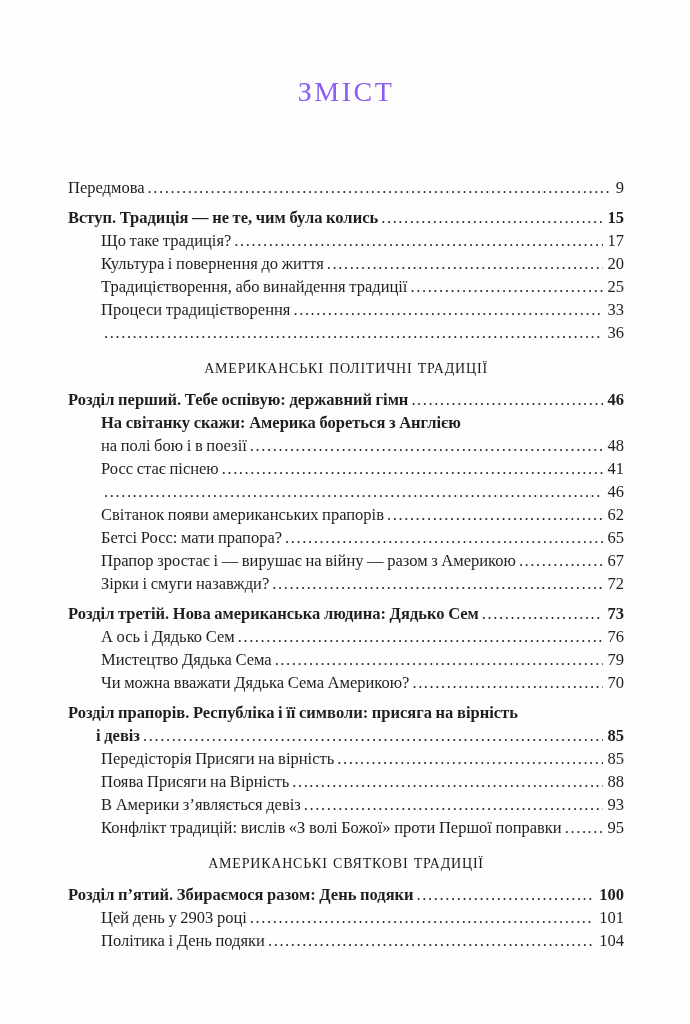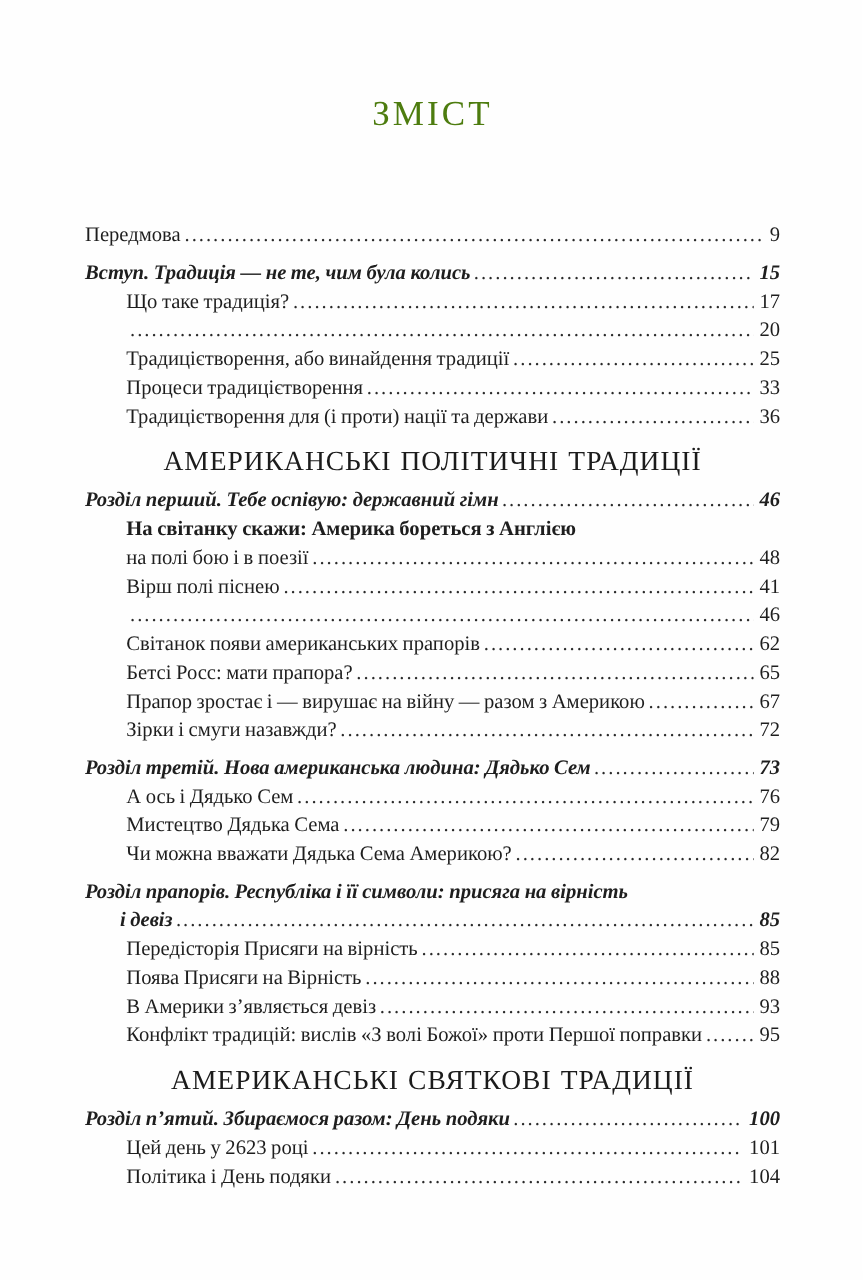--- a/index.html
+++ b/index.html
@@ -20,38 +20,38 @@
     box-sizing: border-box;
     padding: 0 66px 0 68px;
   }
   .doc-title {
     margin: 74px 0 0 0;
     text-align: center;
     font-size: 28px;
     font-weight: 400;
     letter-spacing: 2.5px;
     line-height: 36px;
-    color: #4d7c0f;
+    color: #8b5cf6;
   }
   .toc {
     margin-top: 66px;
   }
   .entry { margin: 0; }
   .entry-line, .pre-line {
     display: flex;
     align-items: flex-end;
     line-height: 23px;
     height: 23px;
     word-spacing: -0.5px;
     white-space: nowrap;
   }
   .pre-line { display: block; font-weight: bold; }
   .indent-1 .entry-line, .indent-1 .pre-line { padding-left: 33px; }
   .entry-line.cont { padding-left: 28px; }
-  .entry.bold { margin-top: 7px; font-style: italic; }
+  .entry.bold { margin-top: 7px; }
   .entry.bold .entry-text,
   .entry.bold .page-num,
   .entry.bold .pre-line { font-weight: 700; }
   .entry-text {
     flex: 0 0 auto;
     white-space: nowrap;
   }
   .leader {
     flex: 1 1 10px;
     min-width: 10px;
@@ -65,21 +65,21 @@
     letter-spacing: 1.6px;
     white-space: nowrap;
   }
   .page-num {
     flex: 0 0 auto;
     padding-left: 5px;
     text-align: right;
   }
   .section-heading {
     text-align: center;
-    font-size: 22px;
+    font-size: 14px;
     letter-spacing: 0.8px;
     line-height: 23px;
     margin-top: 13px;
     margin-bottom: 8px;
     word-spacing: 1px;
     color: #1b1b1b;
   }
 </style>
 </head>
 <body>
@@ -107,20 +107,21 @@
     <div class="pre-lines"></div>
     <div class="entry-line">
       <span class="entry-text">Що таке традиція?</span>
       <span class="leader"></span>
       <span class="page-num">17</span>
     </div>
   </div>
       <div class="entry indent-1">
     <div class="pre-lines"></div>
     <div class="entry-line">
+      <span class="entry-text">Культура і повернення до життя</span>
       <span class="leader"></span>
       <span class="page-num">20</span>
     </div>
   </div>
       <div class="entry indent-1">
     <div class="pre-lines"></div>
     <div class="entry-line">
       <span class="entry-text">Традицієтворення, або винайдення традиції</span>
       <span class="leader"></span>
       <span class="page-num">25</span>
@@ -130,21 +131,20 @@
     <div class="pre-lines"></div>
     <div class="entry-line">
       <span class="entry-text">Процеси традицієтворення</span>
       <span class="leader"></span>
       <span class="page-num">33</span>
     </div>
   </div>
       <div class="entry indent-1">
     <div class="pre-lines"></div>
     <div class="entry-line">
-      <span class="entry-text">Традицієтворення для (і проти) нації та держави</span>
       <span class="leader"></span>
       <span class="page-num">36</span>
     </div>
   </div>
       <div class="section-heading">АМЕРИКАНСЬКІ ПОЛІТИЧНІ ТРАДИЦІЇ</div>
       <div class="entry bold indent-0">
     <div class="pre-lines"></div>
     <div class="entry-line">
       <span class="entry-text">Розділ перший. Тебе оспівую: державний гімн</span>
       <span class="leader"></span>
@@ -157,21 +157,21 @@
         </div>
     <div class="entry-line">
       <span class="entry-text">на полі бою і в поезії</span>
       <span class="leader"></span>
       <span class="page-num">48</span>
     </div>
   </div>
       <div class="entry indent-1">
     <div class="pre-lines"></div>
     <div class="entry-line">
-      <span class="entry-text">Вірш полі піснею</span>
+      <span class="entry-text">Росс стає піснею</span>
       <span class="leader"></span>
       <span class="page-num">41</span>
     </div>
   </div>
       <div class="entry indent-1">
     <div class="pre-lines"></div>
     <div class="entry-line">
       <span class="leader"></span>
       <span class="page-num">46</span>
     </div>
@@ -230,21 +230,21 @@
       <span class="entry-text">Мистецтво Дядька Сема</span>
       <span class="leader"></span>
       <span class="page-num">79</span>
     </div>
   </div>
       <div class="entry indent-1">
     <div class="pre-lines"></div>
     <div class="entry-line">
       <span class="entry-text">Чи можна вважати Дядька Сема Америкою?</span>
       <span class="leader"></span>
-      <span class="page-num">82</span>
+      <span class="page-num">70</span>
     </div>
   </div>
       <div class="entry bold indent-0">
     <div class="pre-lines">
           <div class="pre-line">Розділ прапорів. Республіка і її символи: присяга на вірність</div>
         </div>
     <div class="entry-line cont">
       <span class="entry-text">і девіз</span>
       <span class="leader"></span>
       <span class="page-num">85</span>
@@ -287,21 +287,21 @@
     <div class="pre-lines"></div>
     <div class="entry-line">
       <span class="entry-text">Розділ п’ятий. Збираємося разом: День подяки</span>
       <span class="leader"></span>
       <span class="page-num">100</span>
     </div>
   </div>
       <div class="entry indent-1">
     <div class="pre-lines"></div>
     <div class="entry-line">
-      <span class="entry-text">Цей день у 2623 році</span>
+      <span class="entry-text">Цей день у 2903 році</span>
       <span class="leader"></span>
       <span class="page-num">101</span>
     </div>
   </div>
       <div class="entry indent-1">
     <div class="pre-lines"></div>
     <div class="entry-line">
       <span class="entry-text">Політика і День подяки</span>
       <span class="leader"></span>
       <span class="page-num">104</span>

